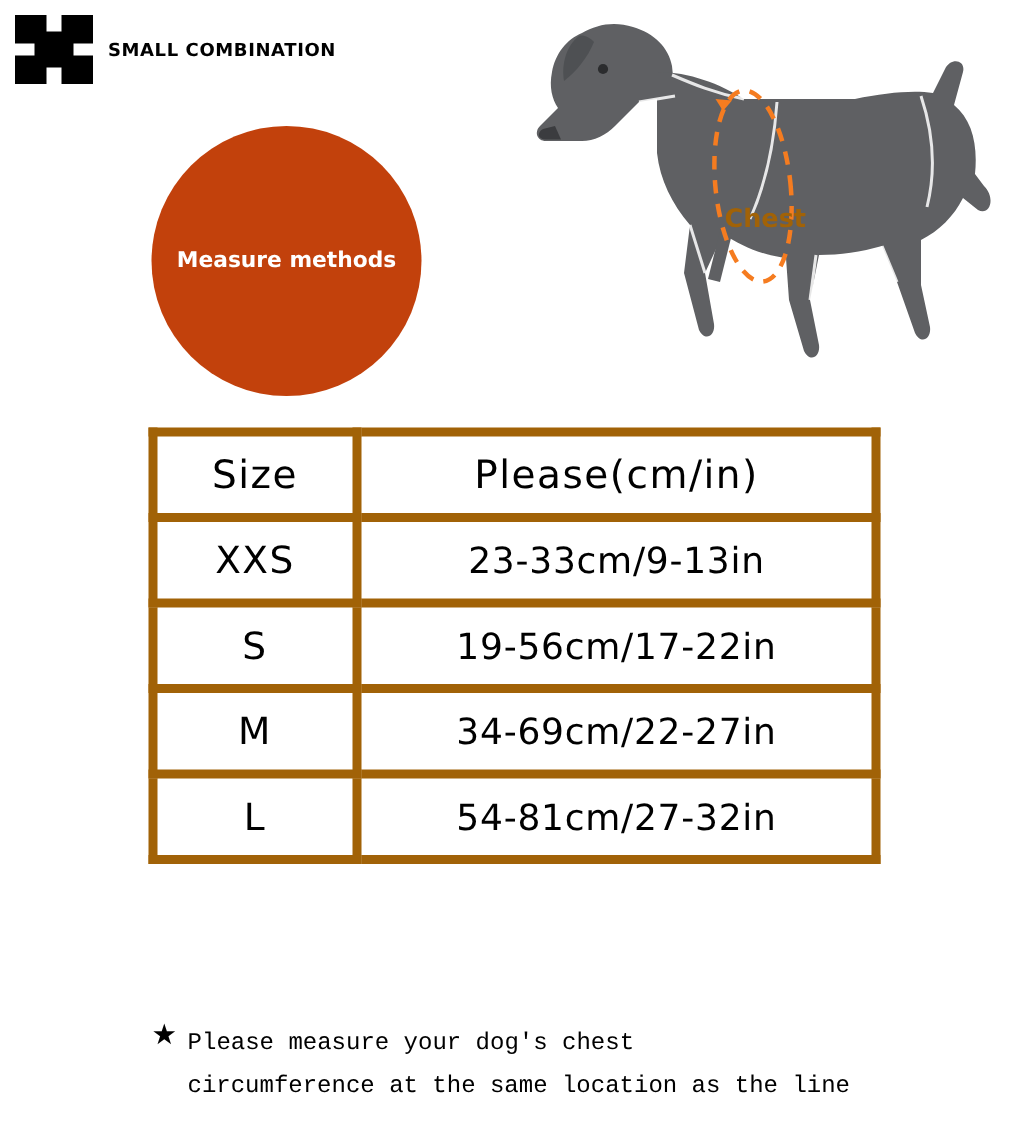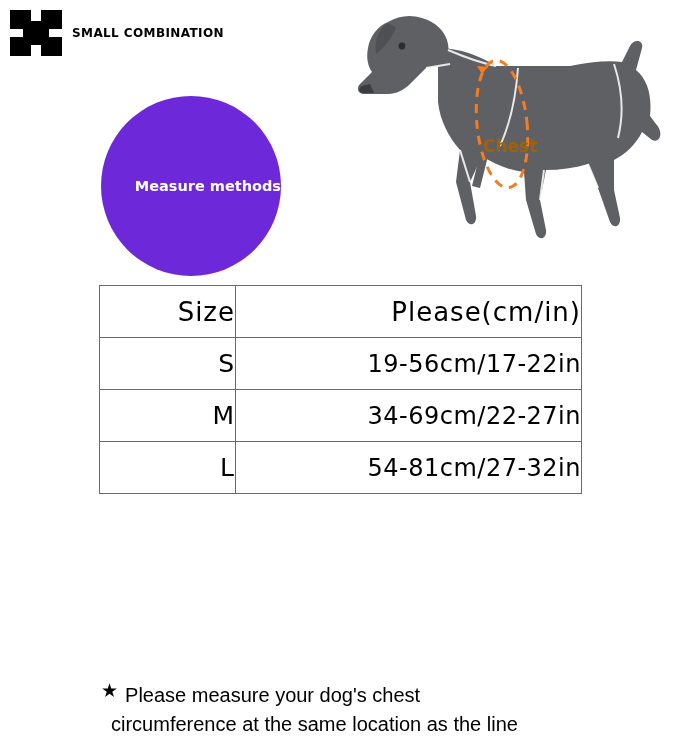--- a/index.html
+++ b/index.html
@@ -54,28 +54,28 @@
     font-size: 12px;
     letter-spacing: 0.4px;
     color: #000000;
     white-space: nowrap;
   }
 
   
   .measure-circle {
     position: absolute;
     left: 101px;
-    top: 96px;
+    top: 84px;
     width: 180px;
     height: 180px;
     border-radius: 50%;
-    background: #6d28d9;
+    background: #c2410c;
     display: flex;
     align-items: center;
-    justify-content: flex-end;
+    justify-content: center;
   }
   .measure-circle span {
     font-family: "DejaVu Sans", sans-serif;
     font-weight: bold;
     font-size: 14.5px;
     color: #ffffff;
     text-align: center;
   }
 
   
@@ -100,22 +100,22 @@
   
   table.size-table {
     position: absolute;
     left: 99px;
     top: 285px;
     width: 482px;
     border-collapse: collapse;
     table-layout: fixed;
   }
   table.size-table td, table.size-table th {
-    border: 1px solid #a16207;
-    text-align: right;
+    border: 6px solid #a16207;
+    text-align: center;
     font-family: "DejaVu Sans", sans-serif;
     font-weight: normal;
     color: #000000;
     padding: 0;
     height: 51px;
     vertical-align: middle;
   }
   table.size-table th {
     font-size: 26px;
     letter-spacing: 1px;
@@ -142,27 +142,27 @@
     display: flex;
     align-items: flex-start;
   }
   .footnote .star {
     font-size: 19px;
     line-height: 1;
     margin-right: 7px;
     color: #000000;
   }
   .footnote .txt {
-    font-family: Liberation Sans, sans-serif;
-    font-size: 20px;
+    font-family: Liberation Mono, monospace;
+    font-size: 16px;
     color: #000000;
     line-height: 29px;
   }
   .footnote .line2 {
-    margin-left: 10px;
+    margin-left: 24px;
   }
 </style>
 </head>
 <body>
 
 <div class="page">
 
   <div class="brand">
     <div class="brand-logo">
       <div class="sq tl"></div>
@@ -226,20 +226,24 @@
         <col class="col-chest">
     </colgroup>
     <thead>
       <tr>
         <th>Size</th>
         <th>Please(cm/in)</th>
       </tr>
     </thead>
     <tbody>
       <tr>
+        <td class="size-cell">XXS</td>
+        <td class="range-cell">23-33cm/9-13in</td>
+      </tr>
+      <tr>
         <td class="size-cell">S</td>
         <td class="range-cell">19-56cm/17-22in</td>
       </tr>
       <tr>
         <td class="size-cell">M</td>
         <td class="range-cell">34-69cm/22-27in</td>
       </tr>
       <tr>
         <td class="size-cell">L</td>
         <td class="range-cell">54-81cm/27-32in</td>

